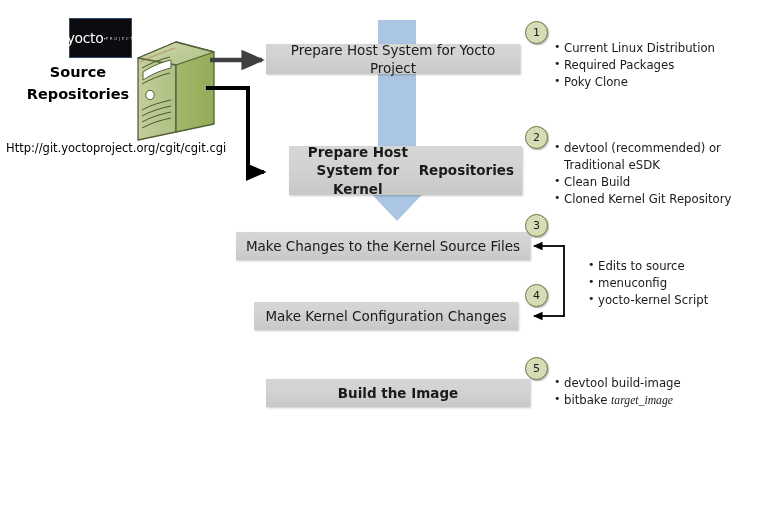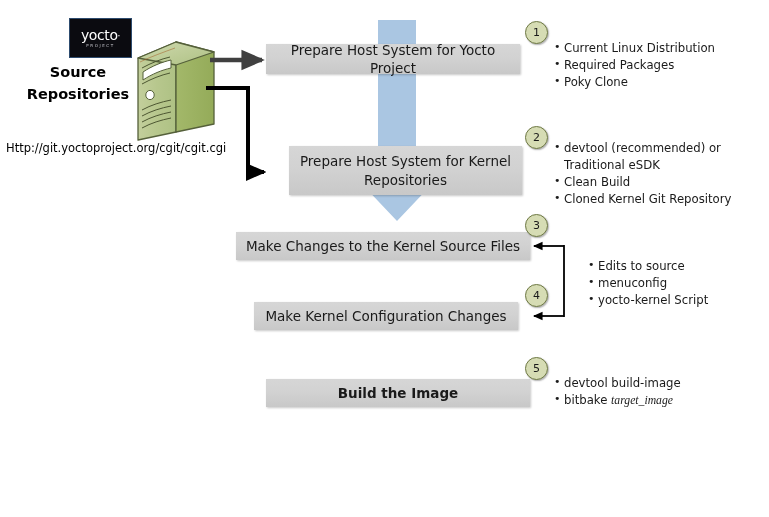--- a/index.html
+++ b/index.html
@@ -31,21 +31,20 @@
   .yocto-logo {
     position: absolute;
     left: 69px;
     top: 18px;
     width: 63px;
     height: 40px;
     background: #0b0b10;
     border: 1px solid #2d4b6e;
     box-sizing: border-box;
     display: flex;
-    flex-direction: column;
     align-items: center;
     justify-content: center;
     line-height: 1;
   }
   .yocto-word {
     color: #ffffff;
     font-size: 14px;
     letter-spacing: -0.4px;
     font-family: "DejaVu Sans", sans-serif;
   }
@@ -242,21 +241,21 @@
 
     <path d="M 564 246 L 534 246" fill="none" stroke="#000000" stroke-width="1.8" marker-end="url(#arrowBlackL)"></path>
     <path d="M 564 316 L 534 316" fill="none" stroke="#000000" stroke-width="1.8" marker-end="url(#arrowBlackL)"></path>
     <line x1="564" y1="245" x2="564" y2="317" stroke="#000000" stroke-width="1.8"></line>
   </svg>
 
   <div class="pbox" style="left:266px; top:44px; width:254px; height:30px;">
     <span>Prepare Host System for Yocto Project</span>
   </div>
 
-  <div class="pbox" style="left:289px; top:146px; width:233px; height:49px; flex-direction:column;">
+  <div class="pbox" style="left:289px; top:146px; width:233px; height:49px; font-weight:bold;">
     <span>Prepare Host System for Kernel</span>
     <span>Repositories</span>
   </div>
 
   <div class="pbox" style="left:236px; top:232px; width:294px; height:28px;">
     <span>Make Changes to the Kernel Source Files</span>
   </div>
 
   <div class="pbox" style="left:254px; top:302px; width:264px; height:28px;">
     <span>Make Kernel Configuration Changes</span>

